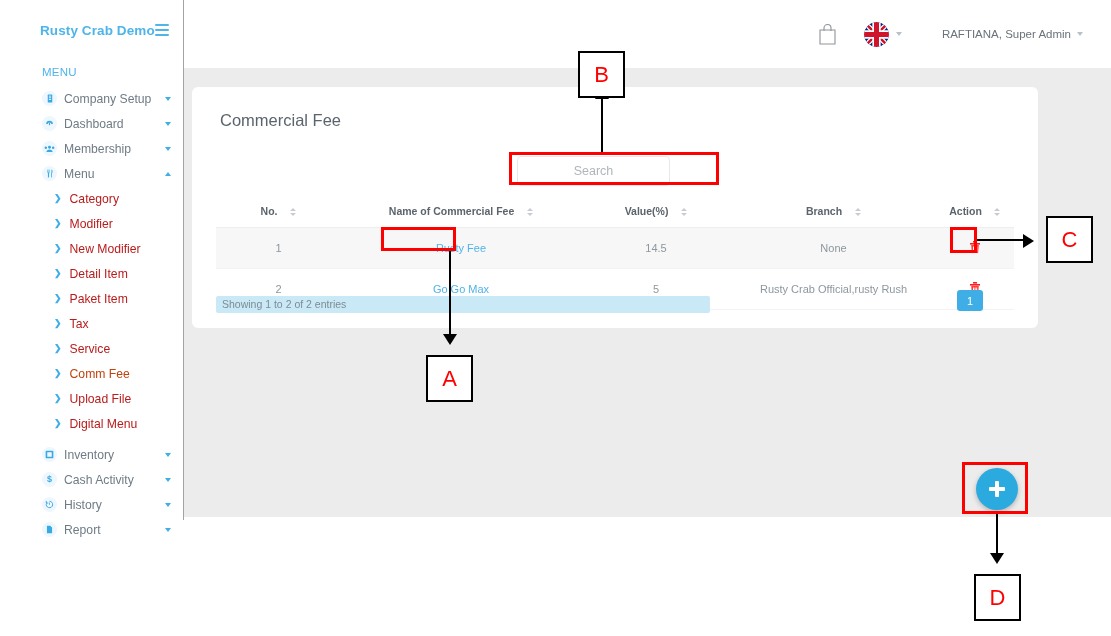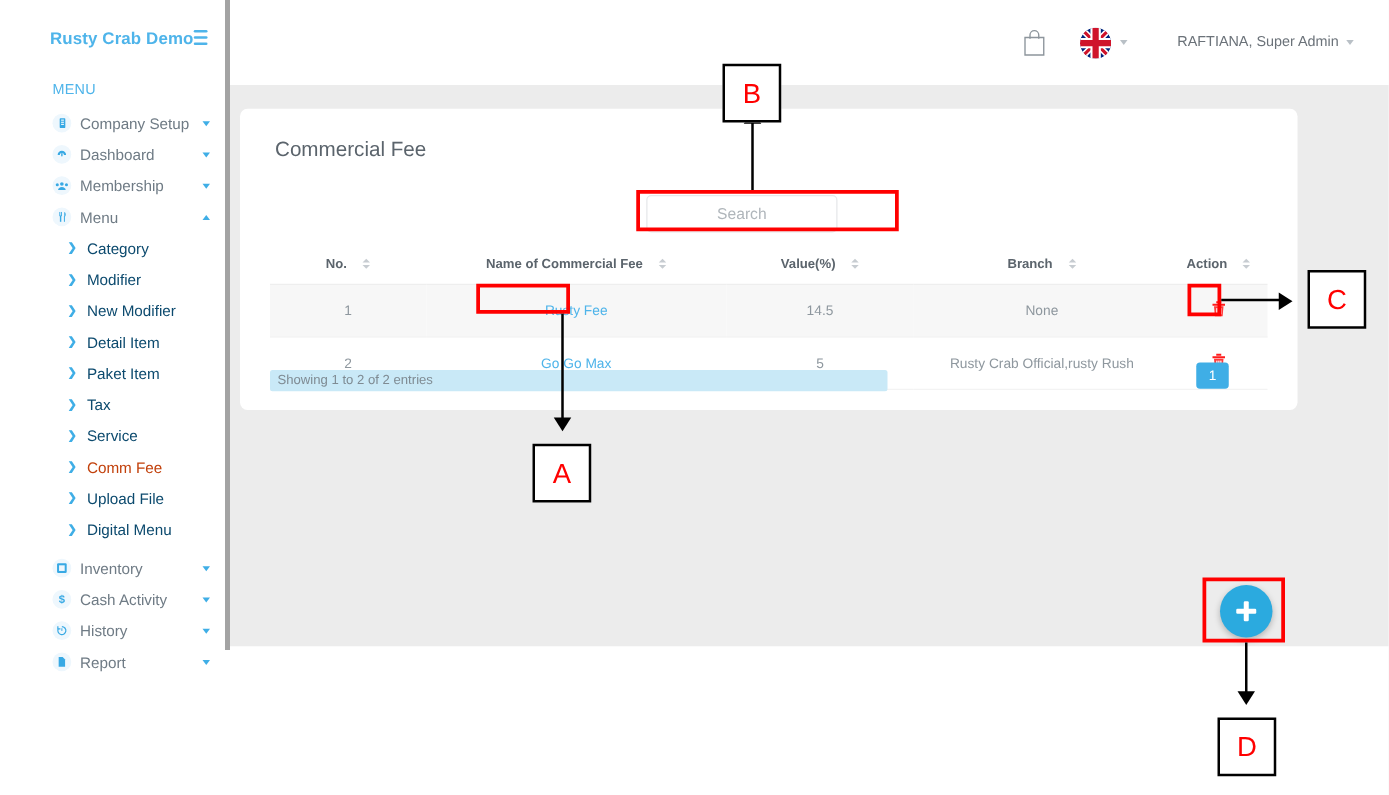--- a/index.html
+++ b/index.html
@@ -7,21 +7,21 @@
     width:1111px;height:636px;
     background:#ffffff;
     font-family:"Liberation Sans", sans-serif;
     overflow:hidden;
     position:relative;
   }
   
   #sidebar{
     position:absolute;left:0;top:0;width:184px;height:520px;
     background:#ffffff;
-    border-right:4px solid #a3a3a3;
+    border-right:1px solid #a3a3a3;
     box-sizing:border-box;
   }
   #brand-row{
     height:60px;display:flex;align-items:center;
     padding:0 14px 0 40px;box-sizing:border-box;
     justify-content:space-between;
   }
   #brand-title{
     color:#4EB4EA;font-size:13.5px;font-weight:bold;letter-spacing:.1px;
     white-space:nowrap;
@@ -55,21 +55,21 @@
     margin-left:auto;flex:0 0 auto;
   }
   .caret.up{border-top:none;border-bottom:4px solid #3FAEE6;}
   .sub-item{
     display:flex;align-items:center;height:25px;
     padding-left:54px;box-sizing:border-box;cursor:pointer;
   }
   .sub-arrow{
     color:#3FAEE6;font-size:9px;margin-right:8px;font-weight:bold;line-height:1;
   }
-  .sub-text{color:#0c4a6e;font-size:12.2px;white-space:nowrap;}
+  .sub-text{color:#b91c1c;font-size:12.2px;white-space:nowrap;}
   .sub-item.active .sub-text{color:#c2410c;}
 
   
   #topbar{
     position:absolute;left:184px;top:0;width:927px;height:68px;
     background:#ffffff;box-sizing:border-box;
     display:flex;align-items:center;justify-content:flex-end;
     padding-right:28px;
   }
   #bag-icon{margin-right:26px;cursor:pointer;display:flex;align-items:center;}

